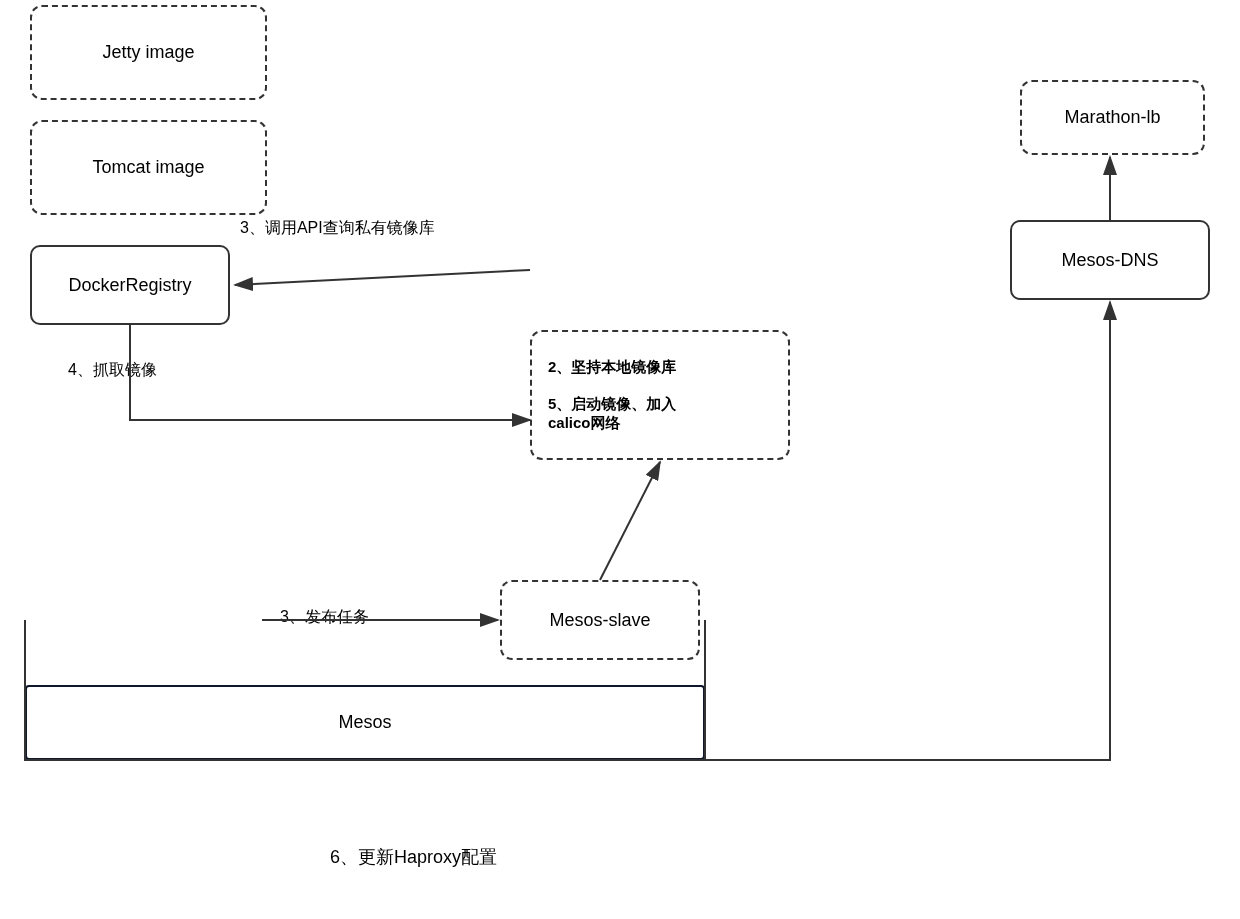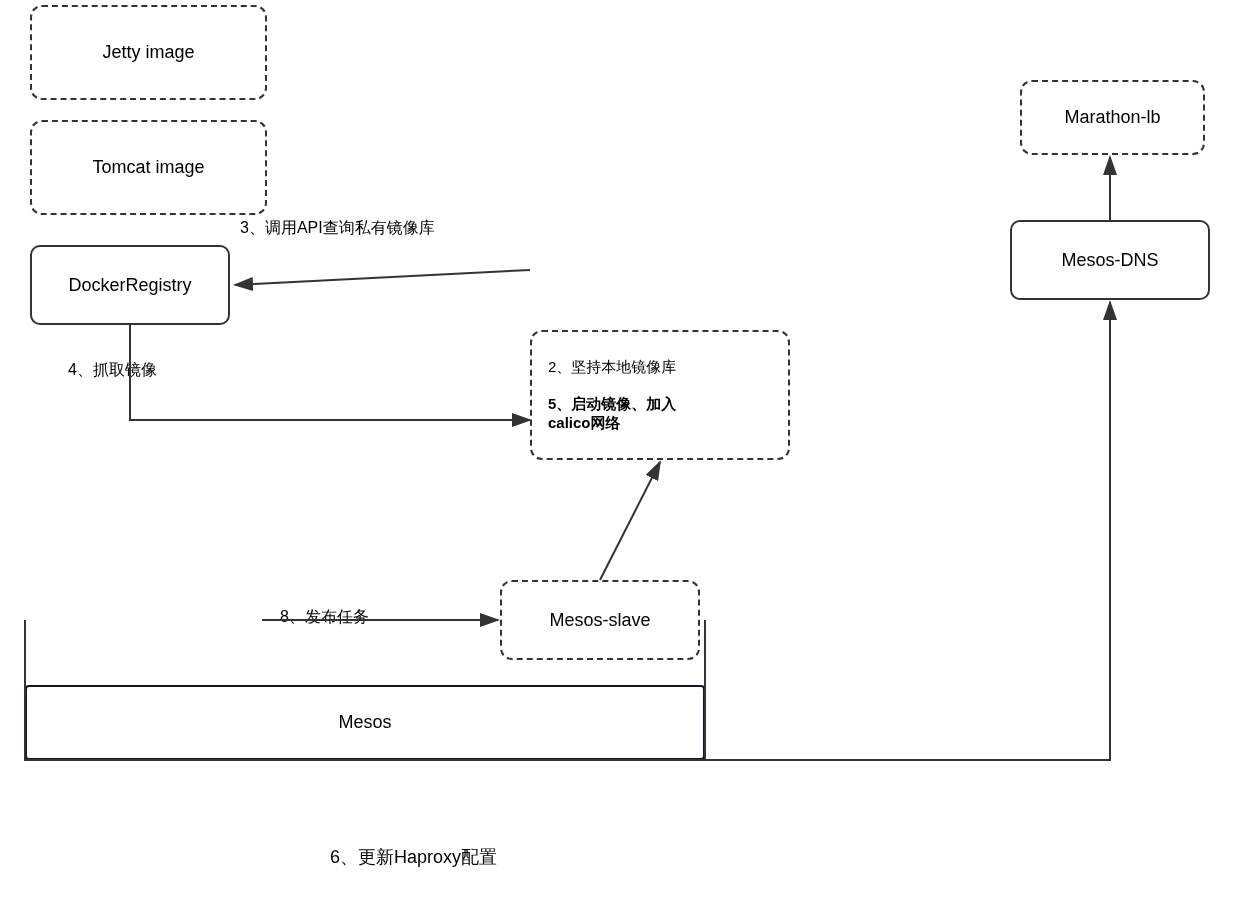--- a/index.html
+++ b/index.html
@@ -63,21 +63,21 @@
 
   <div class="box box-dashed" style="left:30px; top:120px; width:237px; height:95px;">
     <span>Tomcat image</span>
   </div>
 
   <div class="box box-solid" style="left:30px; top:245px; width:200px; height:80px;align-items:center;">
     <span>DockerRegistry</span>
   </div>
 
   <div class="box box-dashed" style="left:530px; top:330px; width:260px; height:130px; flex-direction:column; align-items:flex-start; padding: 12px 16px; font-size:15px; font-weight:normal;">
-    <span style="display:block; font-weight:normal;">2、坚持本地镜像库</span>
+    <span style="display:block; font-weight:bold;">2、坚持本地镜像库</span>
     <span style="display:block; font-weight:bold; margin-top:18px;">5、启动镜像、加入</span>
     <span style="display:block; font-weight:bold;">calico网络</span>
   </div>
 
 
   <div class="box box-dashed" style="left:500px; top:580px; width:200px; height:80px;">
     <span>Mesos-slave</span>
   </div>
 
   <div class="box box-solid-sharp" style="left:25px; top:685px; width:680px; height:75px;">
@@ -89,21 +89,21 @@
   </div>
 
   <div class="box box-solid" style="left:1010px; top:220px; width:200px; height:80px;">
     <span>Mesos-DNS</span>
   </div>
 
   <div class="label-text" style="left:240px; top:218px; font-size:16px;">3、调用API查询私有镜像库</div>
 
   <div class="label-text" style="left:68px; top:360px; font-size:16px;">4、抓取镜像</div>
 
-  <div class="label-text" style="left:280px; top:607px; font-size:16px;">8、发布任务</div>
+  <div class="label-text" style="left:280px; top:607px; font-size:16px;">3、发布任务</div>
 
   <div class="label-text" style="left:330px; top:845px; font-size:18px;">6、更新Haproxy配置</div>
 
   <svg class="arrows">
     <defs>
       <marker id="arrowhead" markerWidth="10" markerHeight="7" refX="9" refY="3.5" orient="auto">
         <polygon points="0 0, 10 3.5, 0 7" fill="#333"></polygon>
       </marker>
       <marker id="arrowhead-up" markerWidth="10" markerHeight="7" refX="9" refY="3.5" orient="auto">
         <polygon points="0 0, 10 3.5, 0 7" fill="#333"></polygon>

